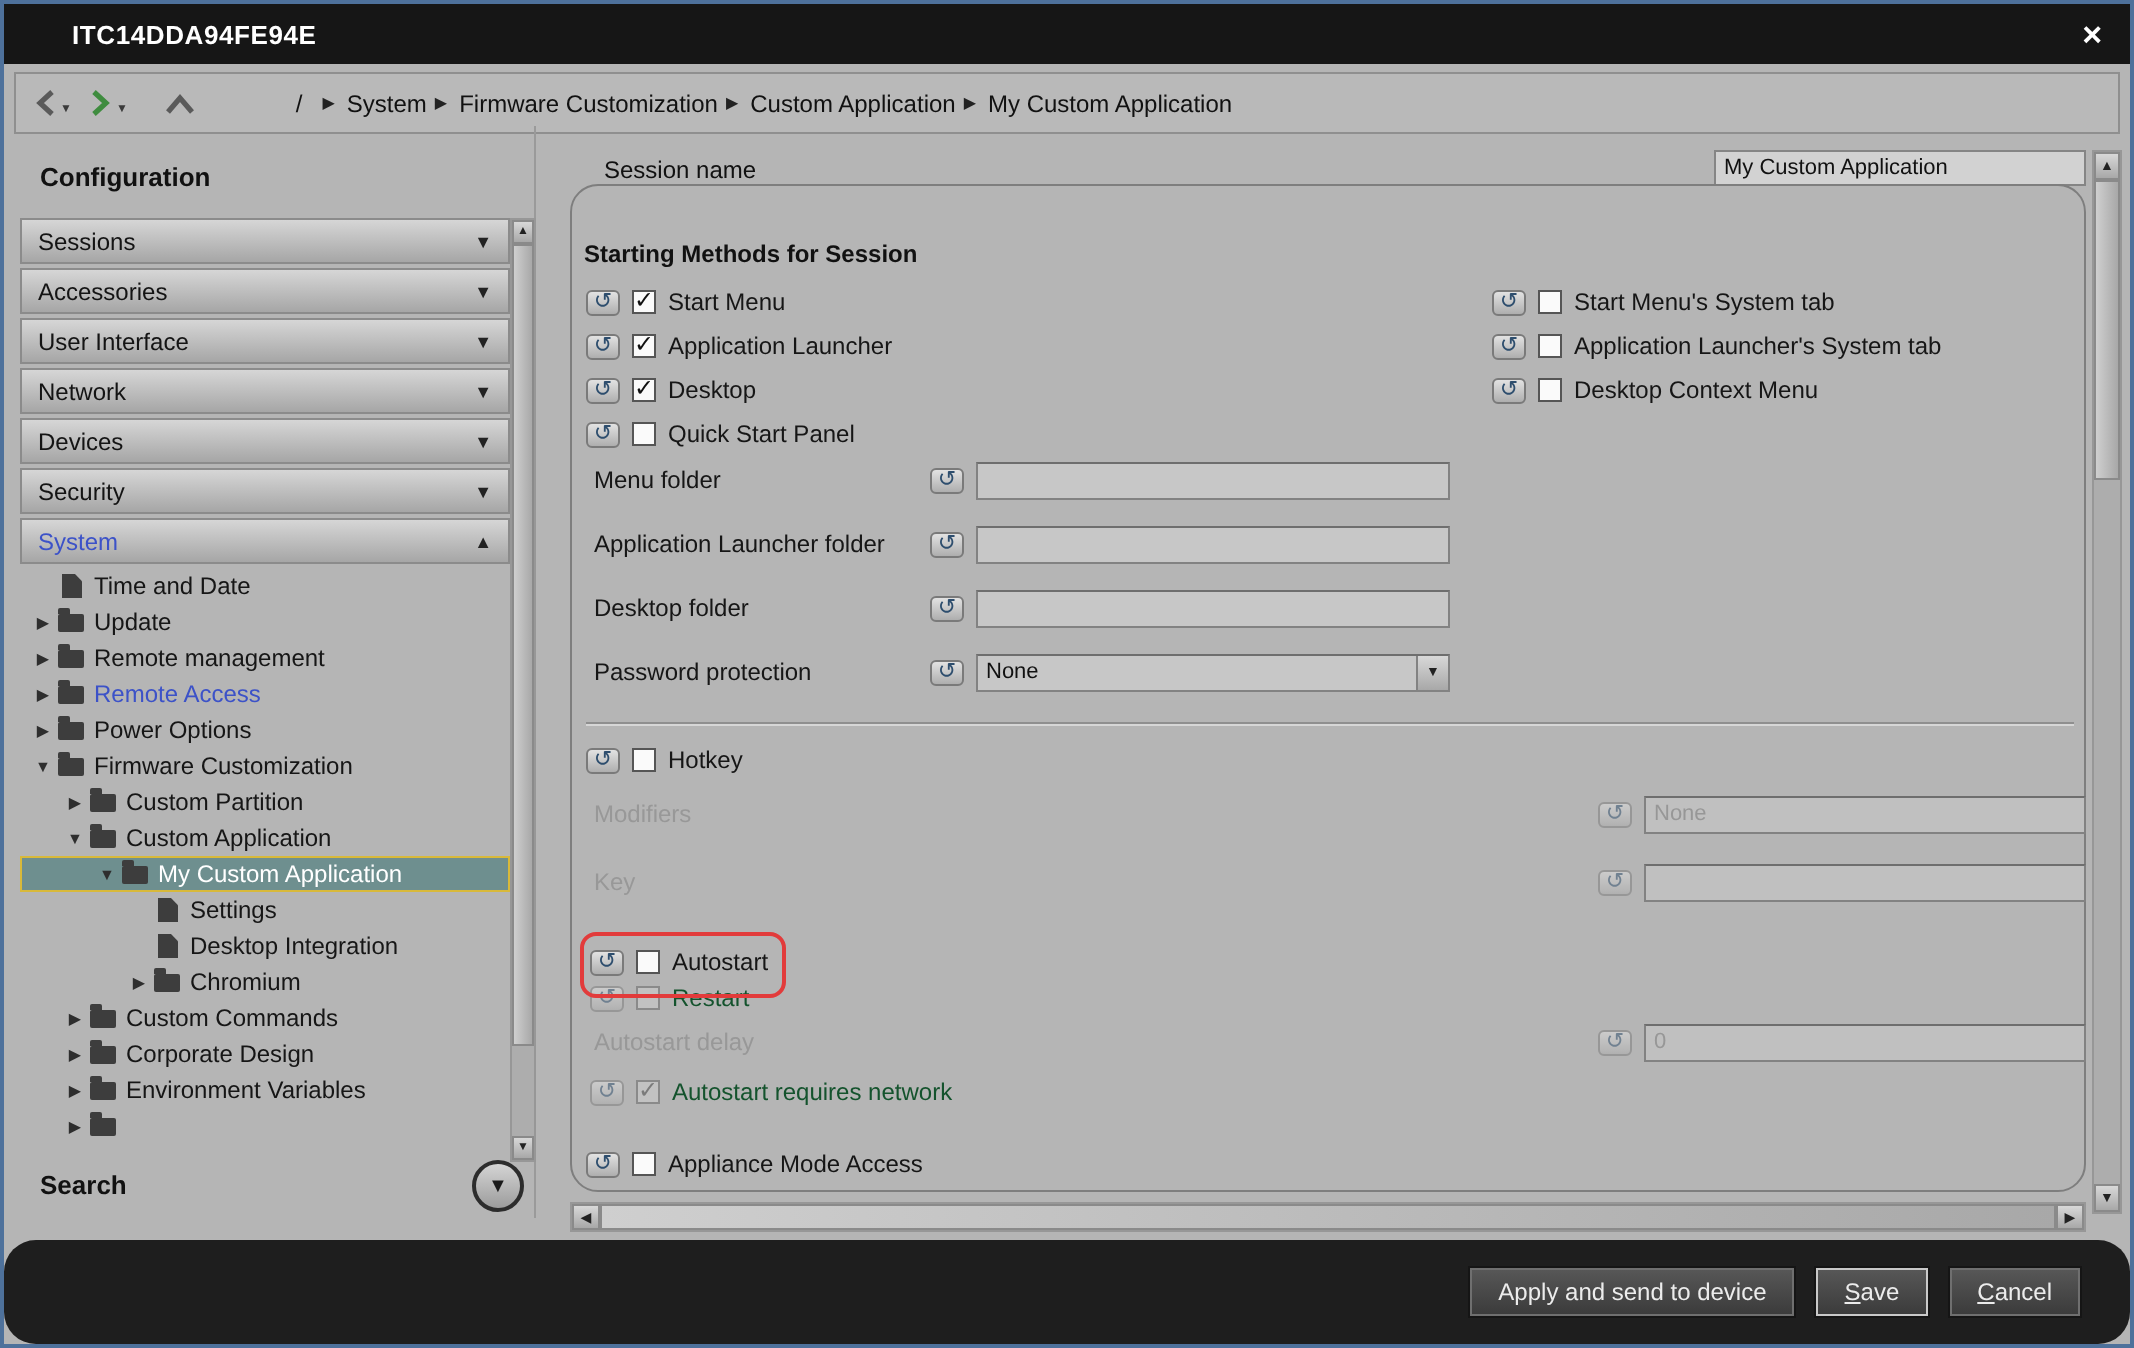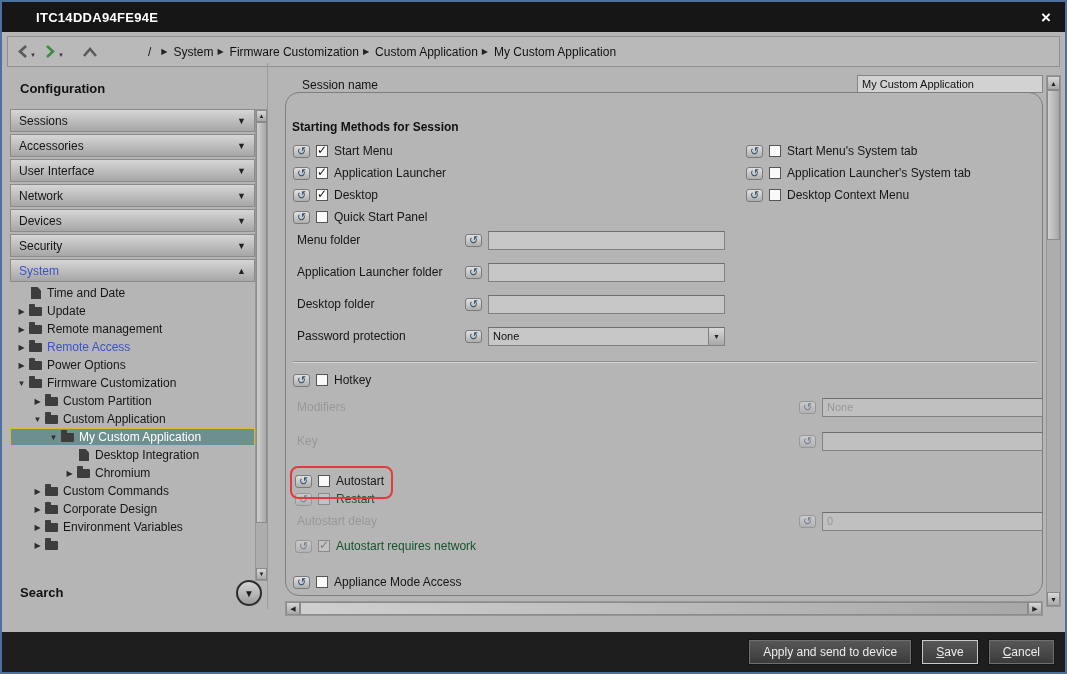--- a/index.html
+++ b/index.html
@@ -91,21 +91,21 @@
   
   .vscroll{position:absolute;left:1044px;top:73px;width:15px;height:532px;background:#adadad;border:1px solid #979797;display:flex;flex-direction:column;}
   .vscroll .sbar-btn{flex:0 0 14px;height:14px;font-size:7px;}
   .vscroll .sbar-thumb{height:150px;}
   .hscroll{position:absolute;left:283px;top:599px;width:758px;height:15px;background:#adadad;border:1px solid #979797;display:flex;}
   .hscroll .sbar-btn{flex:0 0 14px;height:100%;font-size:7px;}
   .hscroll .sbar-track{flex:1;position:relative;}
   .hscroll .sbar-thumb{width:100%;height:100%;}
 
   
-  .footer{position:absolute;left:0;right:0;bottom:0;height:40px;background:#1e1e1e;display:flex;align-items:center;justify-content:flex-end;gap:9px;padding-right:10px;}
+  .footer{position:absolute;left:0;right:0;bottom:0;height:52px;background:#1e1e1e;display:flex;align-items:center;justify-content:flex-end;gap:9px;padding-right:24px;border-radius:16px;}
   .fbtn{height:26px;padding:0 14px;background:linear-gradient(#585858,#3a3a3a);border:1px solid #151515;box-shadow:inset 0 0 0 1px #6f6f6f;color:#ececec;font-size:12px;display:flex;align-items:center;white-space:nowrap;}
   .fbtn.default{box-shadow:inset 0 0 0 1px #c9c9c9;}
   .fbtn u{text-decoration:underline;}
 </style>
 </head>
 <body>
 
 <div class="window">
 
   <div class="titlebar">
@@ -218,20 +218,25 @@
           <span class="tlbl">Custom Application</span>
         </div>
         <div class="trow selected" style="padding-left: 36px;">
           <span class="tarrow">▼</span>
           <span class="ticon-folder"></span>
           <span class="tlbl">My Custom Application</span>
         </div>
         <div class="trow" style="padding-left: 52px;">
           <span class="tarrow"></span>
           <span class="ticon-doc"></span>
+          <span class="tlbl">Settings</span>
+        </div>
+        <div class="trow" style="padding-left: 52px;">
+          <span class="tarrow"></span>
+          <span class="ticon-doc"></span>
           <span class="tlbl">Desktop Integration</span>
         </div>
         <div class="trow" style="padding-left: 52px;">
           <span class="tarrow">▶</span>
           <span class="ticon-folder"></span>
           <span class="tlbl">Chromium</span>
         </div>
         <div class="trow" style="padding-left: 20px;">
           <span class="tarrow">▶</span>
           <span class="ticon-folder"></span>

